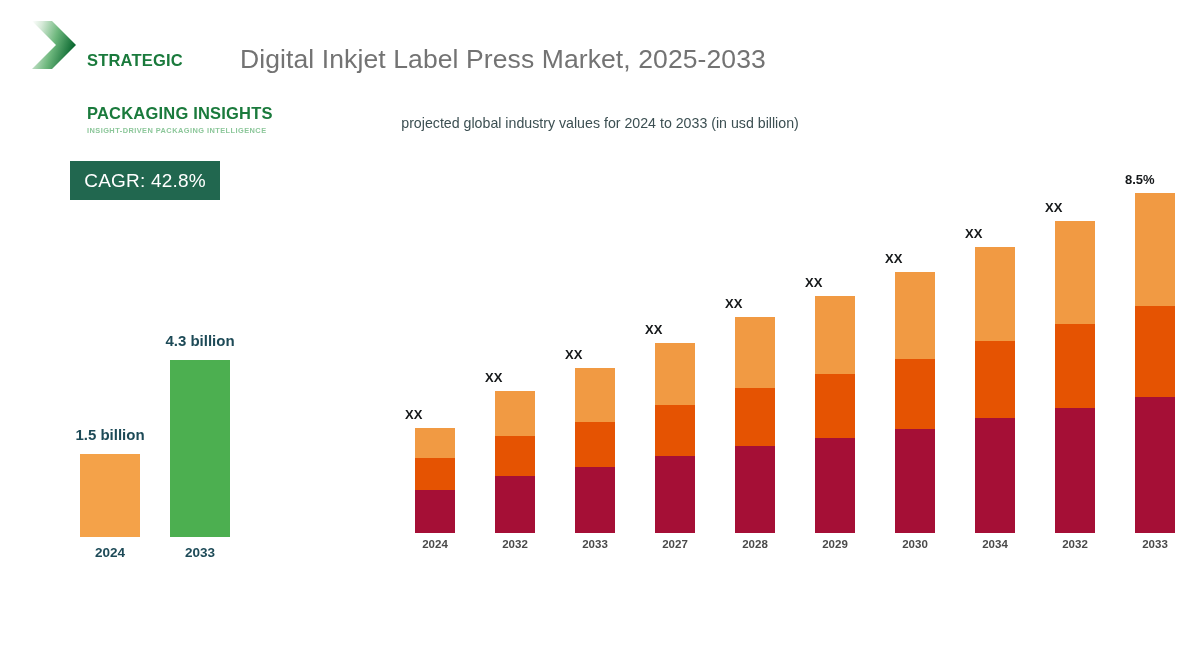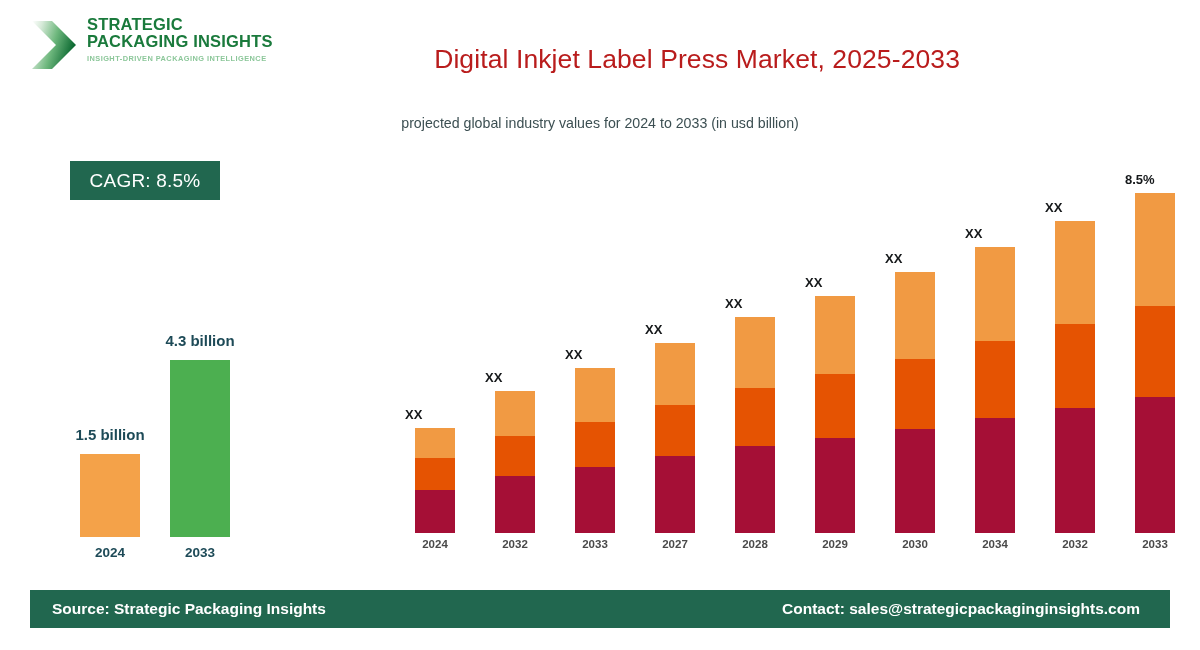--- a/index.html
+++ b/index.html
@@ -10,31 +10,31 @@
     overflow: hidden;
   }
   #page { position: relative; width: 1200px; height: 650px; background: #fff; }
 
   
   #logo { position: absolute; left: 30px; top: 16px; width: 215px; height: 60px; }
   #logo-mark { position: absolute; left: 0; top: 3px; width: 48px; height: 52px; }
   #logo-text { position: absolute; left: 57px; top: 0px; width: 160px; }
   .logo-line {
     color: #1a7a3c; font-weight: bold; font-size: 16.5px;
-    letter-spacing: 0.2px; line-height: 17px; white-space: nowrap;
+    letter-spacing: 0.2px; line-height: 17px; white-space: nowrap; margin-top: 36px;
   }
   #logo-tagline {
     color: #8cc79a; font-size: 7.4px; font-weight: bold;
     letter-spacing: 0.45px; line-height: 10px; margin-top: 4px; white-space: nowrap;
   }
 
   
   #chart-title {
     position: absolute; left: 240px; top: 44px; width: 720px;
-    text-align: right; font-size: 26.5px; color: #b91c1c; font-weight: normal;
+    text-align: left; font-size: 26.5px; color: #737373; font-weight: normal;
     letter-spacing: 0.1px;
   }
   #chart-subtitle {
     position: absolute; left: 240px; top: 115px; width: 720px;
     text-align: center; font-size: 14.2px; color: #3c4f52;
   }
 
   
   #cagr-badge {
     position: absolute; left: 70px; top: 161px; width: 150px; height: 39px;
@@ -106,21 +106,21 @@
       <div class="logo-line">STRATEGIC</div>
       <div class="logo-line">PACKAGING INSIGHTS</div>
       <div id="logo-tagline">INSIGHT-DRIVEN PACKAGING INTELLIGENCE</div>
     </div>
   </div>
 
   <div id="chart-title">Digital Inkjet Label Press Market, 2025-2033</div>
   <div id="chart-subtitle">projected global industry values for 2024 to 2033 (in usd billion)</div>
 
   <div id="cagr-badge">
-    <span>CAGR: 8.5%</span>
+    <span>CAGR: 42.8%</span>
   </div>
 
   <div id="compare-panel">
       <div class="cmp-bar" style="left: 80px; width: 60px; height: 83px; background: rgb(244, 162, 73);"></div>
       <div class="cmp-label" style="left: 30px; top: 426px;">1.5 billion</div>
       <div class="cmp-year" style="left: 50px;">2024</div>
       <div class="cmp-bar" style="left: 170px; width: 60px; height: 177px; background: rgb(76, 175, 80);"></div>
       <div class="cmp-label" style="left: 120px; top: 332px;">4.3 billion</div>
       <div class="cmp-year" style="left: 140px;">2033</div>
     </div>
@@ -211,18 +211,14 @@
         <div class="stack-bar" style="left: 0px;">
           <div class="seg" style="height: 113px; background: rgb(241, 154, 67);"></div>
           <div class="seg" style="height: 91px; background: rgb(229, 83, 2);"></div>
           <div class="seg" style="height: 136px; background: rgb(165, 15, 54);"></div>
         </div>
         <div class="stack-top-label" style="bottom: 363px;">8.5%</div>
         <div class="stack-year">2033</div>
       </div>
     </div>
 
-  <div id="footer">
-    <span id="footer-source">Source: Strategic Packaging Insights</span>
-    <span id="footer-contact">Contact: sales@strategicpackaginginsights.com</span>
-  </div>
 
 </div>
 
 </body></html>

